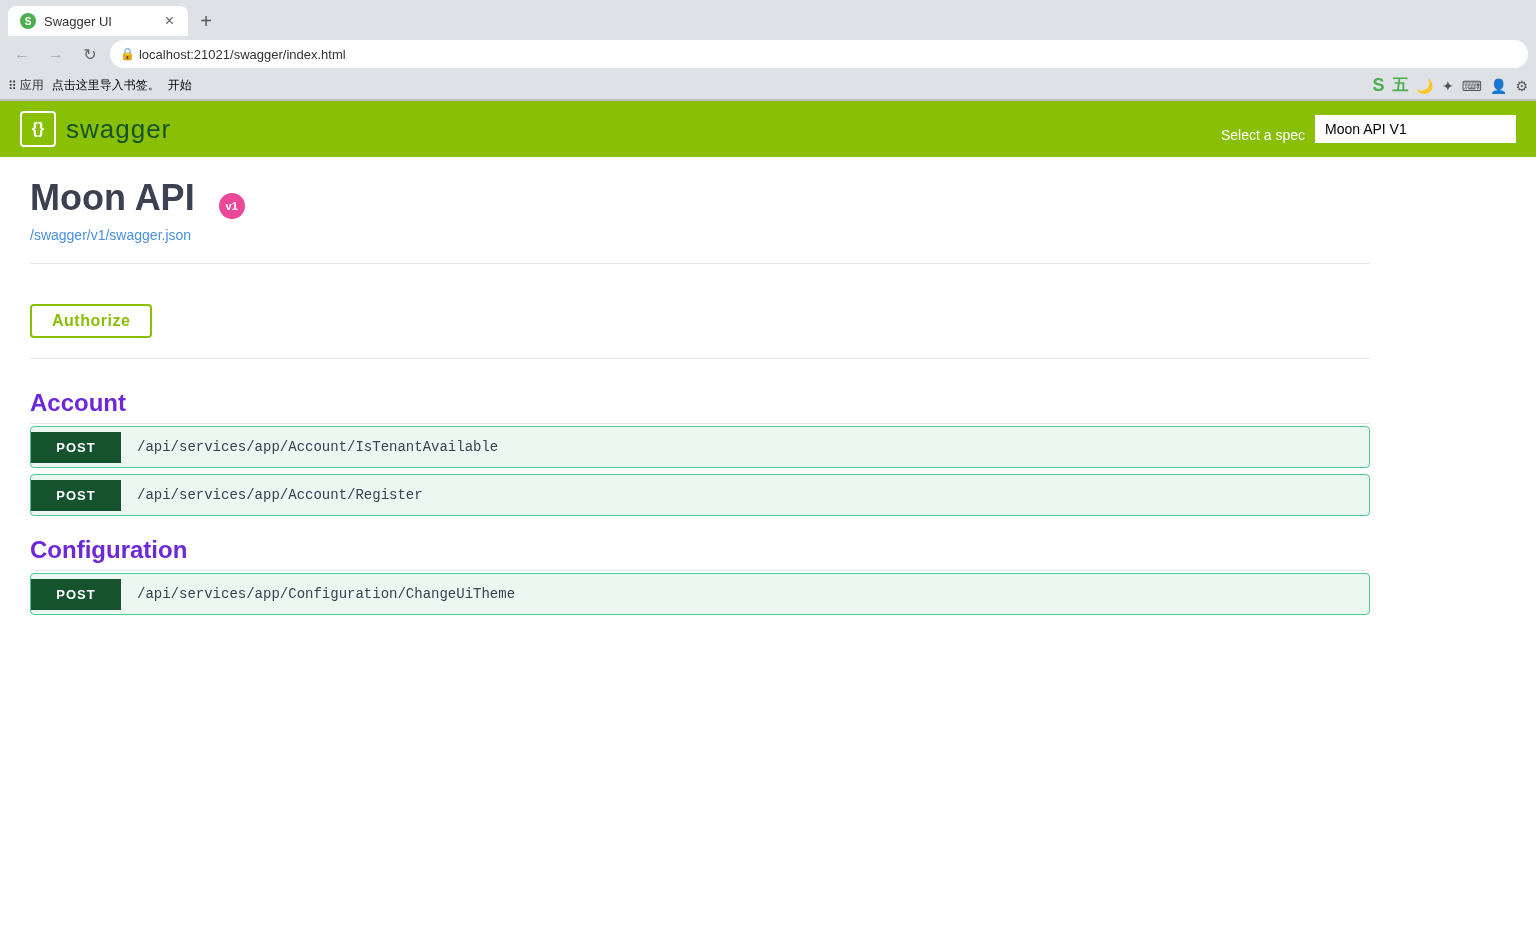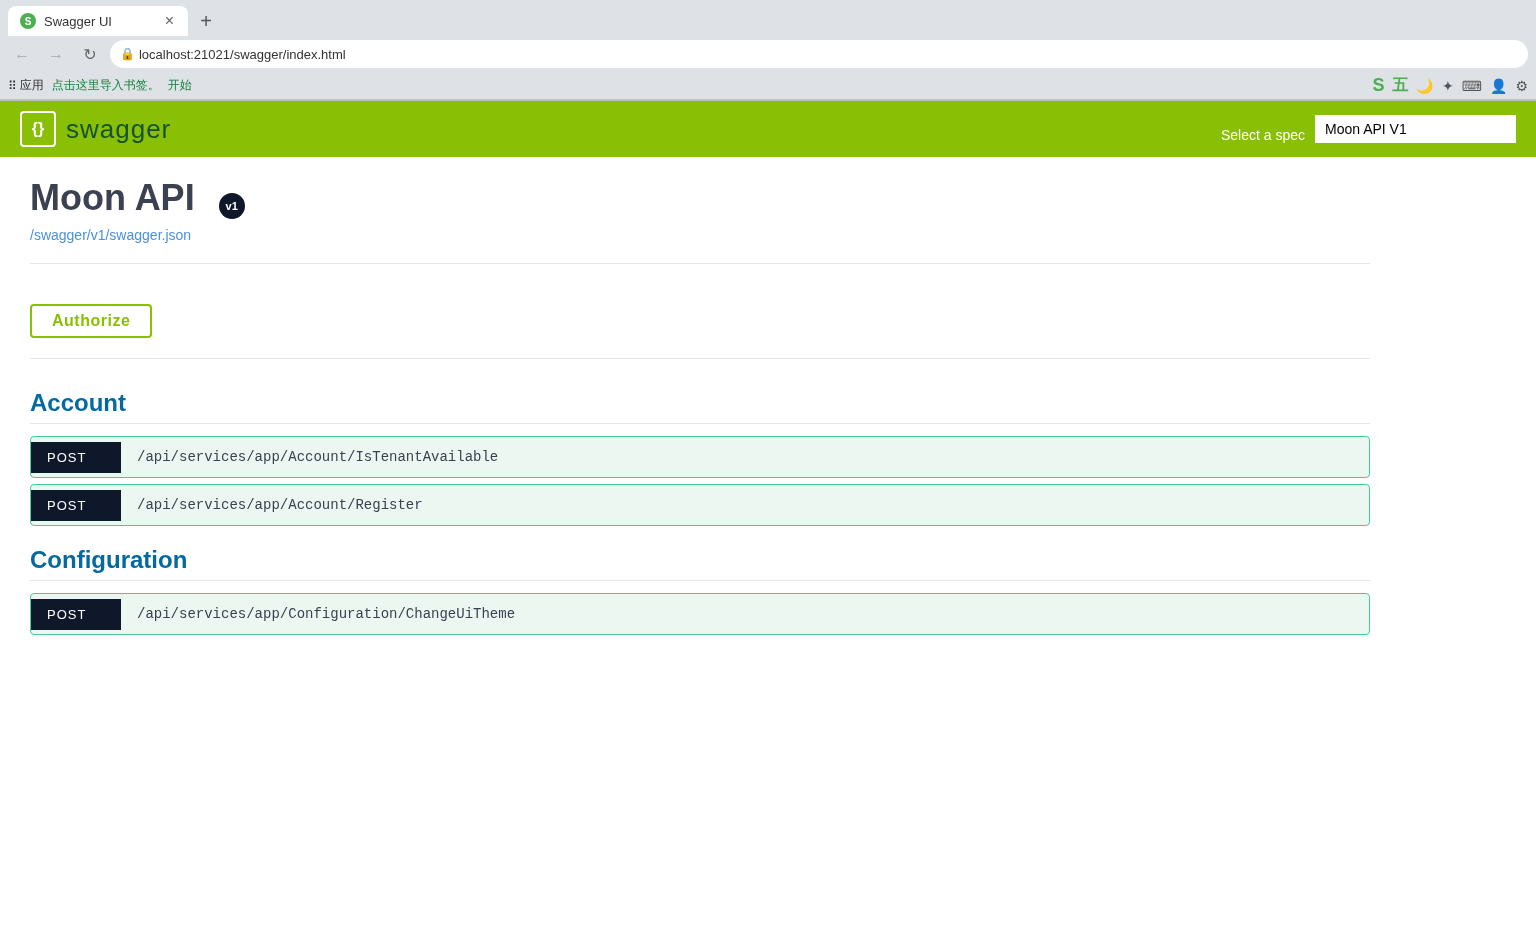--- a/index.html
+++ b/index.html
@@ -77,21 +77,21 @@
       padding: 3px 8px;
       background: #dee1e6;
       border-bottom: 1px solid #c0c0c0;
       gap: 8px;
       font-size: 12px;
     }
     .bookmarks-apps-btn {
       display: flex; align-items: center; gap: 3px; cursor: pointer; color: #333;
     }
     .bookmarks-link {
-      color: #15803d; cursor: pointer; font-size: 12px;
+      color: #000000; cursor: pointer; font-size: 12px;
     }
 
     
     .swagger-header {
       background: #89bf04;
       padding: 10px 20px;
       display: flex;
       align-items: center;
       justify-content: space-between;
     }
@@ -132,21 +132,21 @@
       align-items: flex-end;
       gap: 24px;
       margin-bottom: 8px;
     }
     .api-title {
       font-size: 36px;
       font-weight: bold;
       color: #3b4151;
     }
     .api-version-badge {
-      background: #0f172a;
+      background: #ec4899;
       color: #fff;
       border-radius: 50%;
       width: 26px; height: 26px;
       display: flex; align-items: center; justify-content: center;
       font-size: 11px; font-weight: bold;
     }
     .api-link {
       color: #4990e2;
       text-decoration: none;
       font-size: 14px;
@@ -172,45 +172,45 @@
       margin-top: 20px;
     }
 
     
     .api-group {
       margin-bottom: 10px;
     }
     .api-group-title {
       font-size: 24px;
       font-weight: bold;
-      color: #0369a1;
+      color: #6d28d9;
       padding: 10px 0 6px;
       border-bottom: 1px solid #e8e8e8;
-      margin-bottom: 12px;
+      margin-bottom: 2px;
     }
 
     
     .endpoint-row {
       display: flex;
       align-items: center;
       margin-bottom: 6px;
       border: 1px solid #49cc90;
       border-radius: 4px;
       background: #ebf7f0;
       overflow: hidden;
       cursor: pointer;
     }
     .method-badge {
-      background: #0f172a;
+      background: #14532d;
       color: #fff;
-      font-weight: normal;
+      font-weight: bold;
       font-size: 13px;
       padding: 8px 16px;
       min-width: 90px;
-      text-align: left;
+      text-align: center;
       letter-spacing: 1px;
     }
     .endpoint-path {
       padding: 12px 16px;
       font-size: 14px;
       color: #3b4151;
       font-family: Liberation Mono, monospace;
     }
   </style>
 </head>

